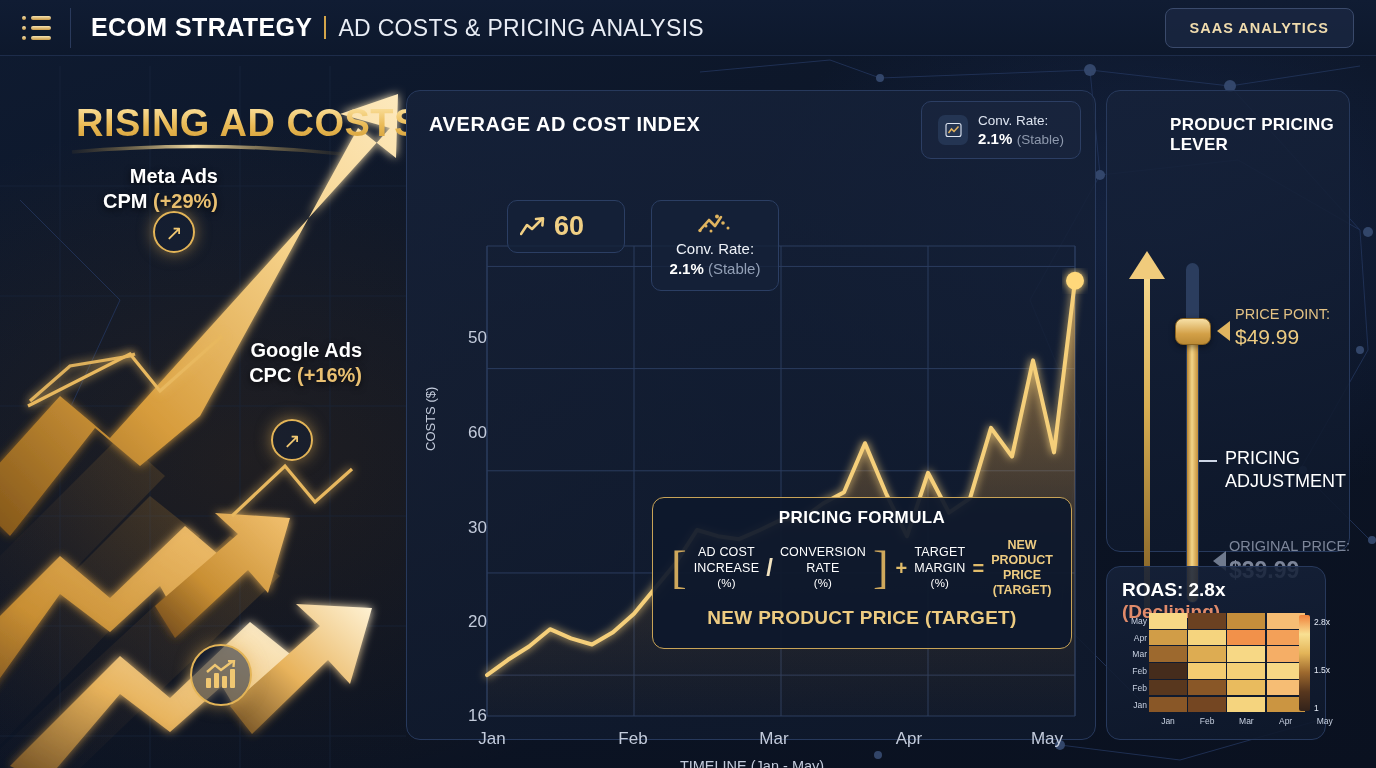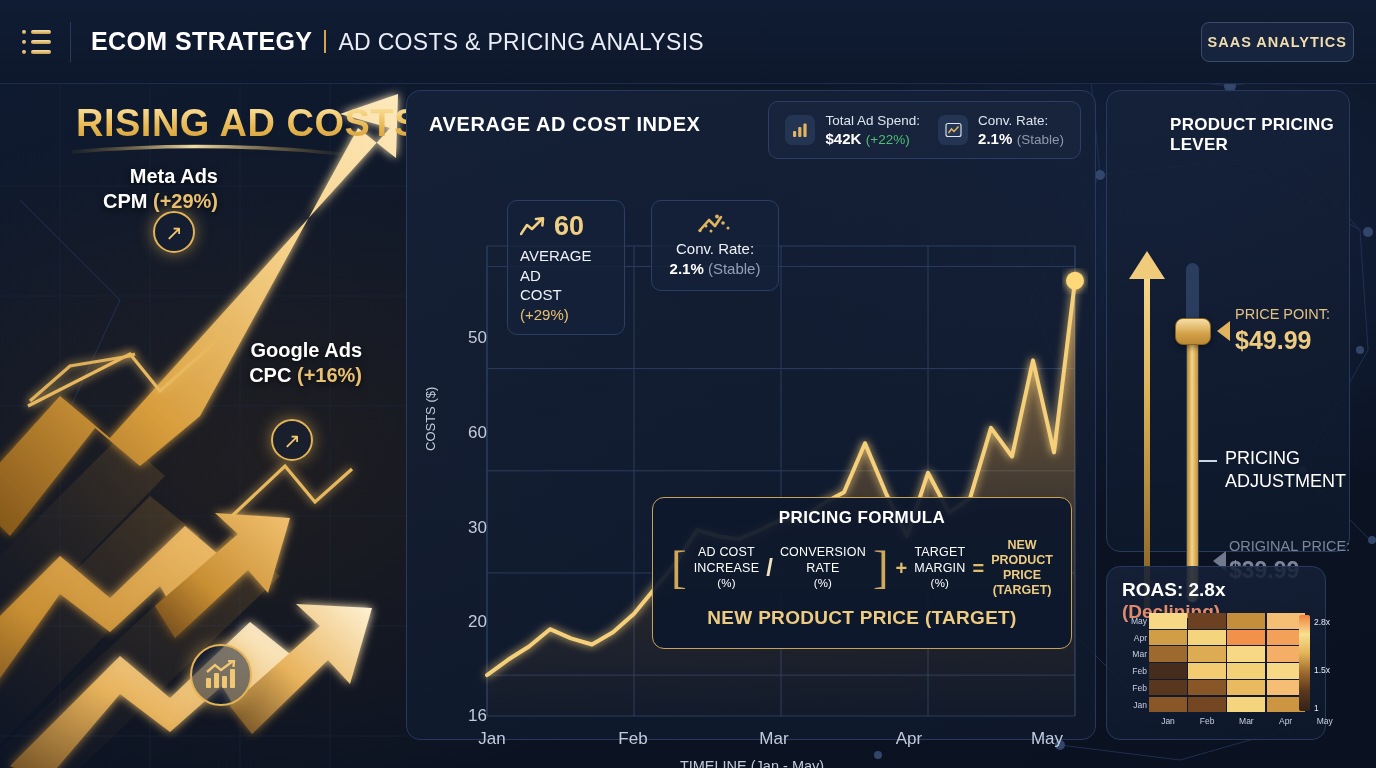--- a/index.html
+++ b/index.html
@@ -13,42 +13,42 @@
     position: relative; width: 1376px; height: 768px;
     background:
       radial-gradient(ellipse 700px 500px at 18% 60%, rgba(120,70,10,0.18), transparent 70%),
       radial-gradient(ellipse 600px 400px at 85% 30%, rgba(30,50,95,0.45), transparent 70%),
       linear-gradient(160deg, #0f1b31 0%, #0c1526 45%, #0a1120 100%);
   }
   .netbg { position:absolute; inset:0; pointer-events:none; }
 
   
   #header {
-    position: absolute; left:0; top:0; width:1376px; height:84px;
+    position: absolute; left:0; top:0; width:1376px; height:56px;
     background: linear-gradient(180deg,#101c33 0%, #0d182c 100%);
     border-bottom: 1px solid #1d2c4a;
     display:flex; align-items:center; padding:0 22px;
     z-index: 30;
   }
   #menu-icon { width:30px; height:24px; display:flex; flex-direction:column;
      justify-content:space-between; cursor:pointer; margin-right:18px; }
   .menu-row { display:flex; align-items:center; gap:5px; }
   .menu-dot { width:4px; height:4px; border-radius:50%;
      background:linear-gradient(180deg,#f6e2b0,#c99a46); }
   .menu-bar { width:20px; height:4px; border-radius:2px;
      background:linear-gradient(180deg,#f6e2b0,#c99a46); }
   .hdr-divider { width:1px; height:40px; background:#2a3a5c; margin-right:20px; }
   #brand { font-size:25px; font-weight:bold; color:#ffffff; letter-spacing:0.4px; }
   .brand-bar { display:inline-block; width:2px; height:23px; background:#d4a54a;
      margin:0 12px; vertical-align:-3px; }
   #subtitle { font-size:23px; color:#e9edf5; font-weight:400; letter-spacing:0.3px; }
   #saas-badge {
     margin-left:auto; border:1px solid #3a4a6b; border-radius:8px;
     background: rgba(30,44,72,0.6);
-    padding:11px 6px; font-size:14.5px; font-weight:bold; letter-spacing:1px;
+    padding:11px 24px; font-size:14.5px; font-weight:bold; letter-spacing:1px;
     color:#f0dcae; cursor:pointer;
   }
 
   
   #hero { position:absolute; left:0; top:66px; width:406px; height:702px; overflow:hidden; }
   #hero-title {
     position:absolute; left:76px; top:36px; font-size:38px; font-weight:bold;
     letter-spacing:0.5px;
     background:linear-gradient(180deg,#ffe9ad 0%, #e9b954 55%, #cf9a33 100%);
     -webkit-background-clip:text; background-clip:text; color:transparent;
@@ -134,21 +134,21 @@
     position:absolute; left:1106px; top:90px; width:244px; height:462px;
     border:1px solid #27395c; border-radius:14px;
     background:linear-gradient(170deg, rgba(22,34,58,0.85), rgba(14,24,43,0.9));
     z-index:10;
   }
   #lever-title { position:absolute; left:16px; top:24px; font-size:17px;
      font-weight:bold; color:#fff; letter-spacing:0.3px;margin-left:47px; }
   #lever-body { position:absolute; left:0; top:62px; width:244px; height:400px; }
   .lever-note { position:absolute; font-size:14.5px; line-height:1.28; }
   .note-cap { color:#e2c184; }
-  .note-val { font-size:25px; font-weight:bold; color:#edcb81; }
+  .note-val { font-size:21px; font-weight:normal; color:#edcb81; }
   .note-cap-dim { color:#7c8599; }
   .note-val-dim { font-size:23px; font-weight:bold; color:#7c8599; }
   .note-white { color:#ffffff; font-size:18px; line-height:1.28; }
   #slider-track {
     position:absolute; left:79px; top:110px; width:13px; height:340px;
     border-radius:7px; background:#2b3d5e;
   }
   #slider-fill {
     position:absolute; left:80px; top:177px; width:11px; height:272px;
     border-radius:6px;
@@ -352,36 +352,20 @@
       </svg>
     </div>
   </div>
 
   <div id="chart-card">
     <div id="chart-title">AVERAGE AD COST INDEX</div>
 
     <div id="stat-strip">
       <div class="stat-item">
         <div class="stat-ico">
-          <svg width="16" height="16" viewBox="0 0 16 16">
-              <g fill="#e4b45f">
-            <rect x="1" y="9" width="3.2" height="6" rx="1"></rect>
-            <rect x="6.2" y="5" width="3.2" height="10" rx="1"></rect>
-            <rect x="11.4" y="1.5" width="3.2" height="13.5" rx="1"></rect>
-          </g>
-            </svg>
-        </div>
-        <div>
-          <div class="stat-lbl">Total Ad Spend:</div>
-          <div><span class="stat-val">$42K</span>
-          <span class="stat-up">(+22%)</span></div>
-        </div>
-      </div>
-      <div class="stat-item">
-        <div class="stat-ico">
           <svg width="17" height="16" viewBox="0 0 17 16" fill="none">
             <rect x="1" y="1.5" width="15" height="13" rx="2" stroke="#dfe6f2" stroke-width="1.1"></rect>
             <path d="M3.5,11 L6.5,7 L9,9.5 L13.5,4.5" stroke="#e4b45f" stroke-width="1.5"></path>
           </svg>
         </div>
         <div>
           <div class="stat-lbl">Conv. Rate:</div>
           <div><span class="stat-val">2.1%</span>
           <span class="stat-neutral">(Stable)</span></div>
         </div>
@@ -428,25 +412,20 @@
       <div class="xtick" style="left:610px; top:578px;">May</div>
     </div>
 
     <div class="kpi-card" style="left:100px; top:109px; width:118px;">
       <div class="kpi-big">
         <svg width="26" height="20" viewBox="0 0 26 20">
           <path d="M1,17 L7,8 L12,12 L22,2" stroke="#f0cf84" stroke-width="2.6" fill="none" stroke-linecap="round" stroke-linejoin="round"></path>
           <path d="M16,2 L23,1.4 L22.4,8.5" stroke="#f0cf84" stroke-width="2.6" fill="none" stroke-linecap="round" stroke-linejoin="round"></path>
         </svg>
         <span>60</span>
-      </div>
-      <div class="kpi-sub">
-        <span>AVERAGE AD</span><br>
-        <span>COST</span>
-        <span class="kpi-accent">(+29%)</span>
       </div>
     </div>
 
     <div class="kpi-card" style="left:244px; top:109px; width:128px; padding-top:12px;">
       <div style="text-align:center;">
         <svg width="36" height="22" viewBox="0 0 36 22">
           <path d="M4,16 L12,7 L18,13 L24,4" stroke="#e0b45f" stroke-width="2.6" fill="none" stroke-linecap="round" stroke-linejoin="round"></path>
           <g fill="#e0b45f">
             <circle cx="3" cy="17.5" r="1.7"></circle>
               <circle cx="9" cy="13" r="1.5"></circle>

